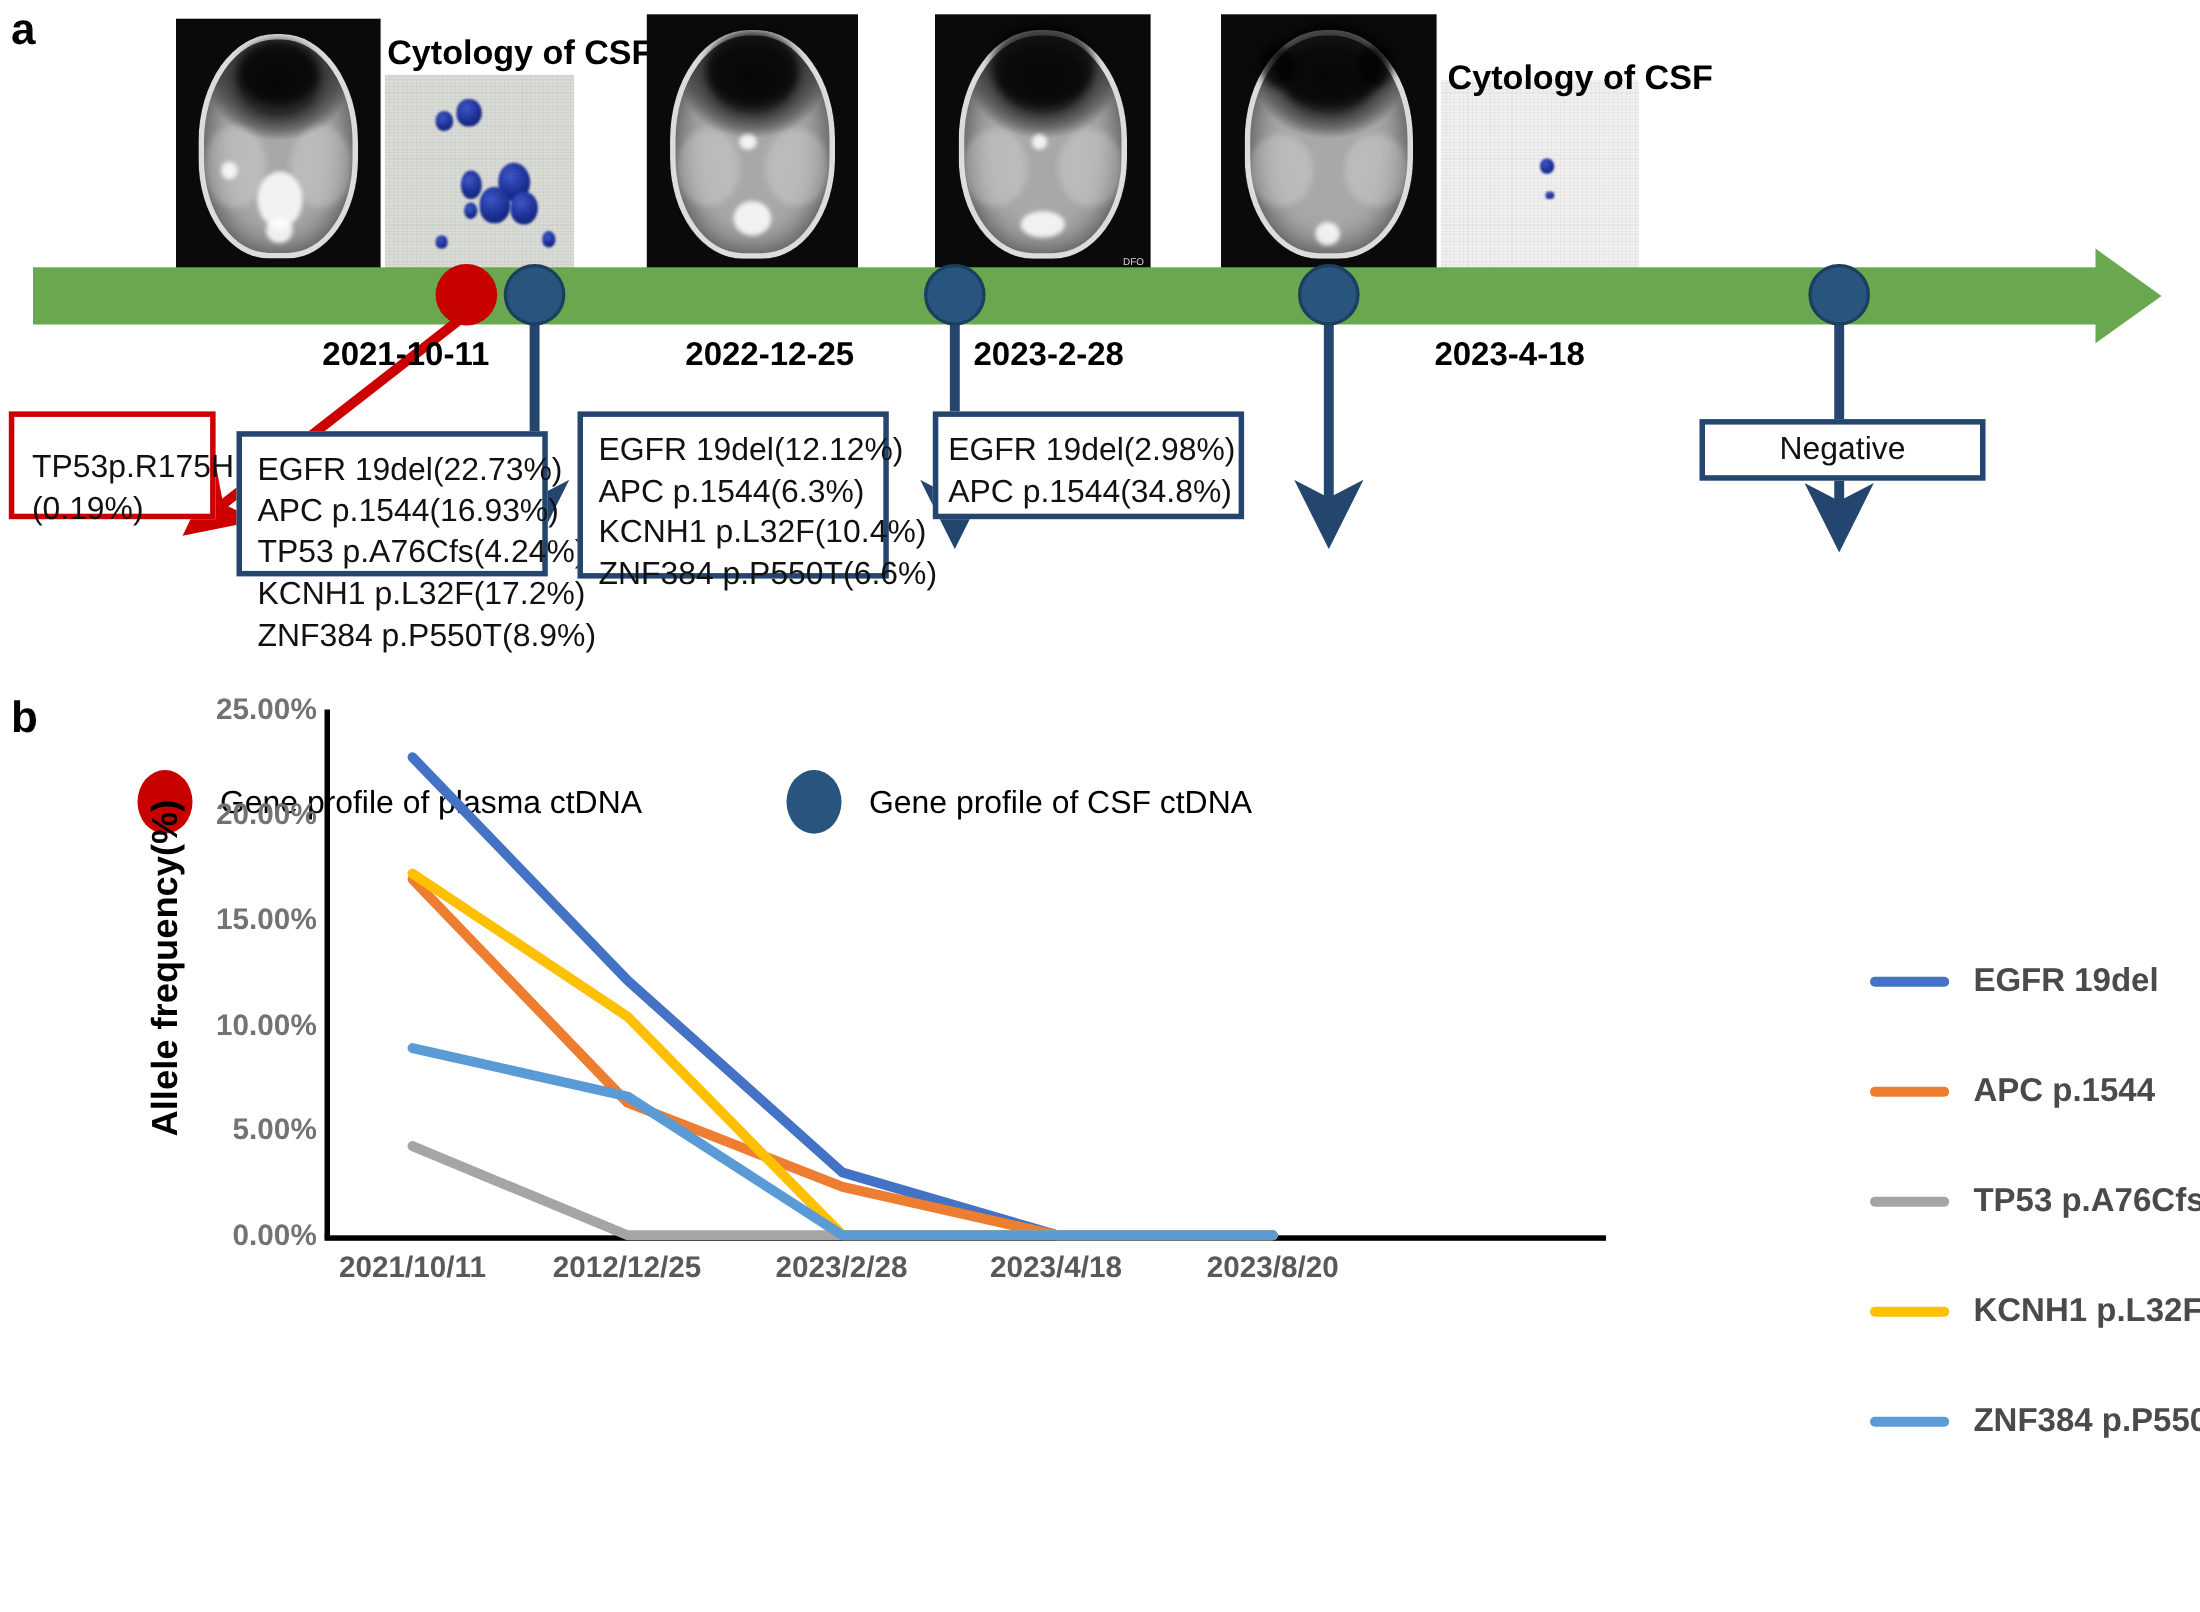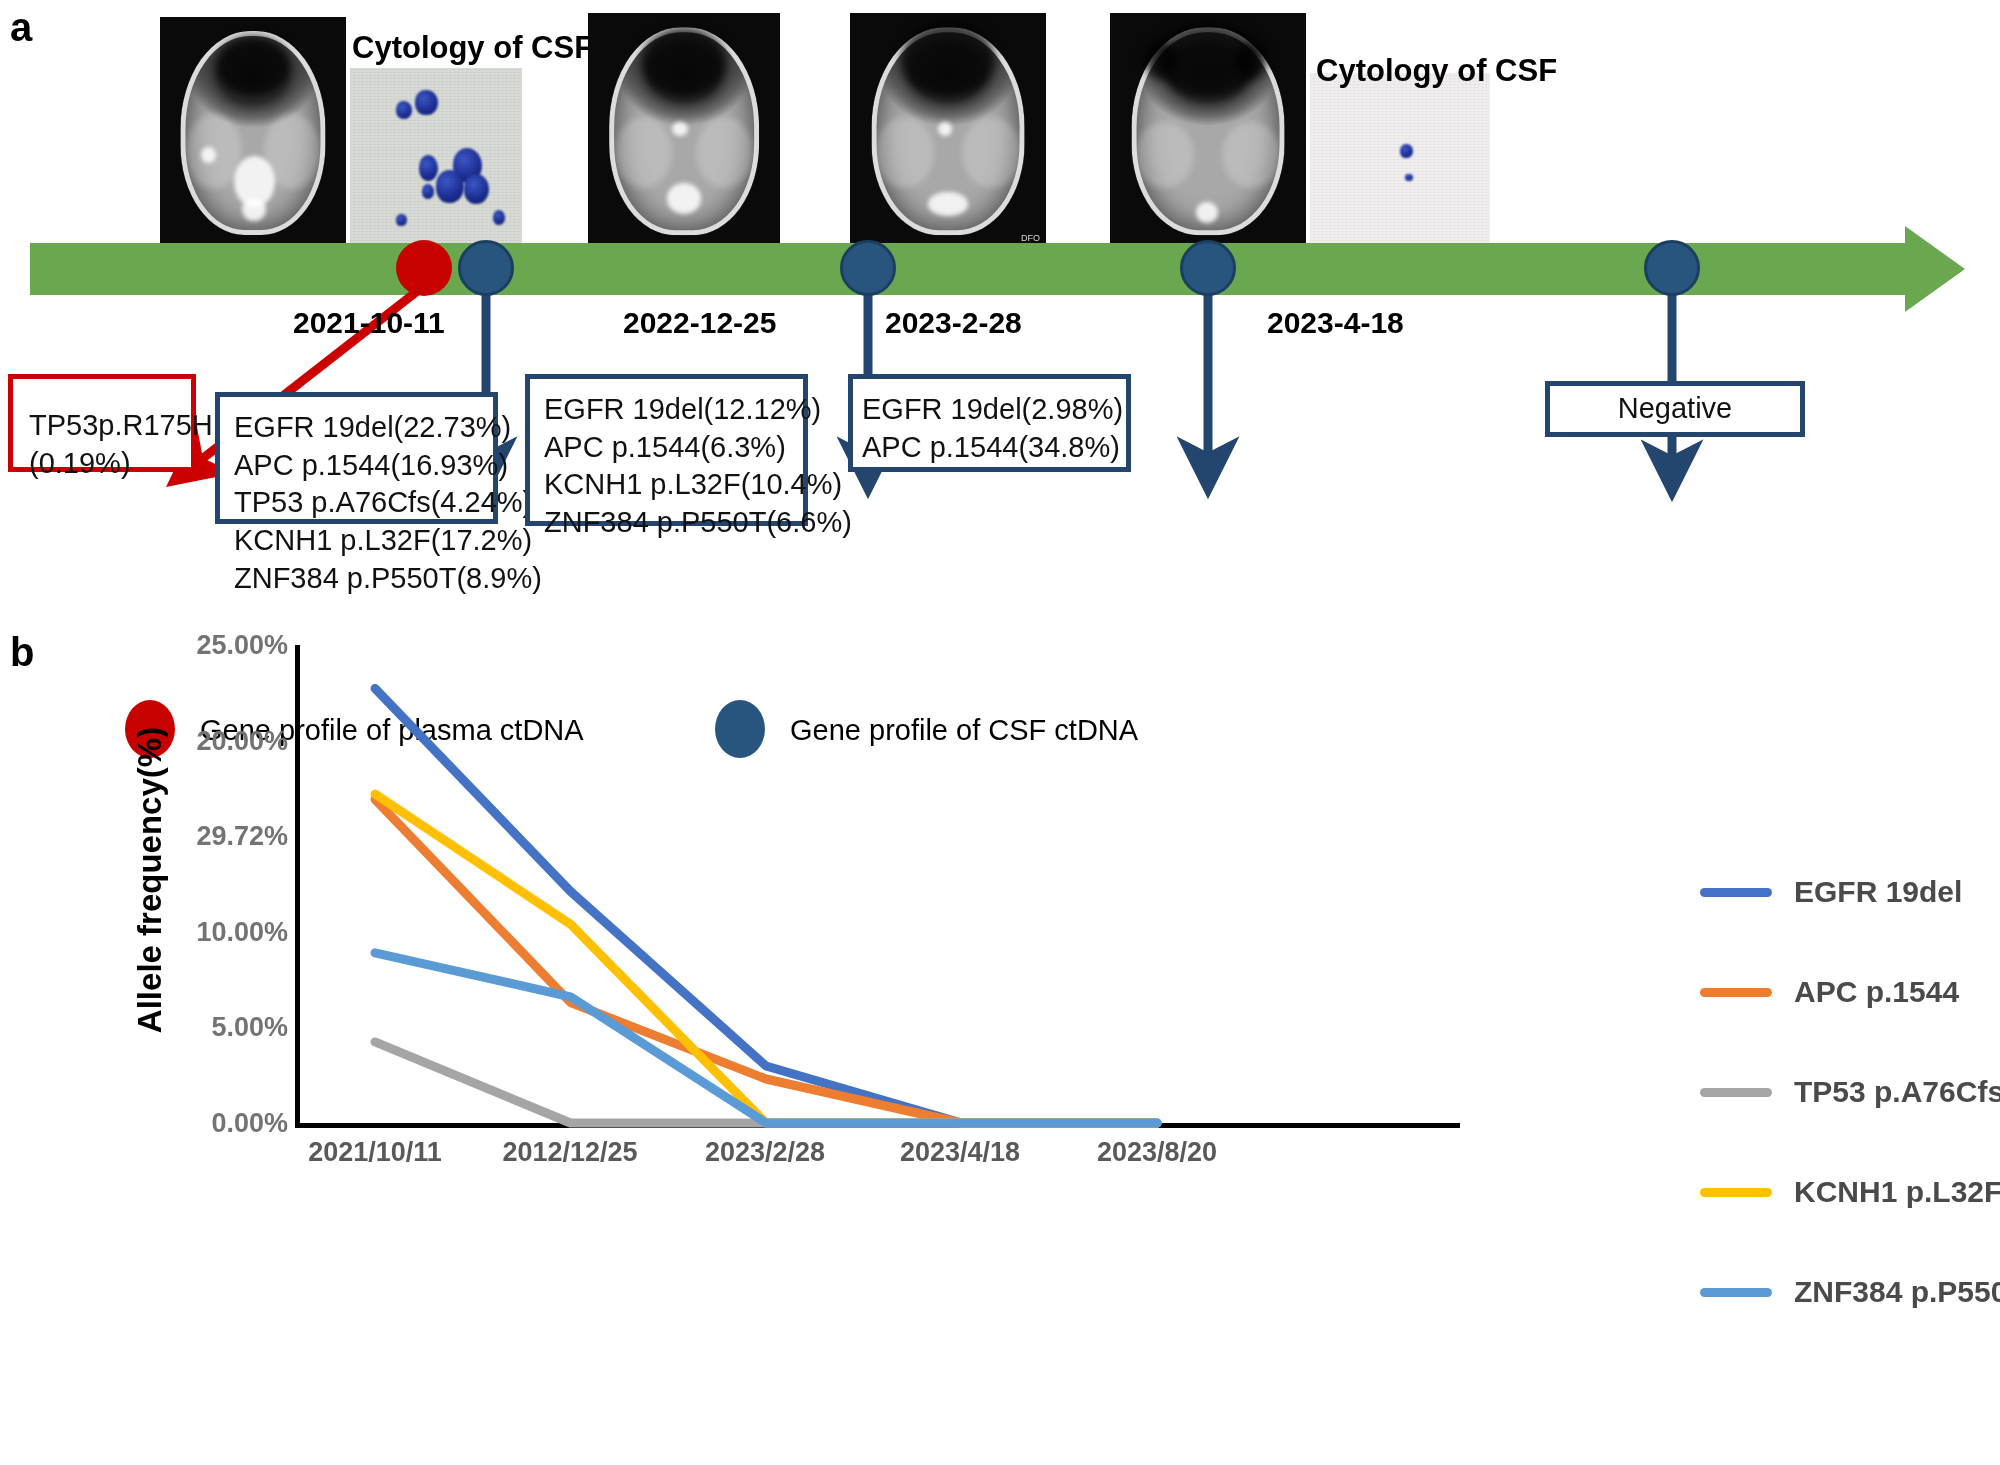--- a/index.html
+++ b/index.html
@@ -163,21 +163,21 @@
 
   <div class="node red" style="left:396px;top:240px;"></div>
   <div class="node blue" style="left:458px;top:240px;"></div>
   <div class="node blue" style="left:840px;top:240px;"></div>
   <div class="node blue" style="left:1180px;top:240px;"></div>
   <div class="node blue" style="left:1644px;top:240px;"></div>
 
   <span class="date-label" style="left:293px;top:306px;">2021-10-11</span>
   <span class="date-label" style="left:623px;top:306px;">2022-12-25</span>
   <span class="date-label" style="left:885px;top:306px;">2023-2-28</span>
-  <span class="date-label" style="left:1267px;top:306px;">2023-4-18</span>
+  <span class="date-label" style="left:1304px;top:306px;">2023-4-18</span>
 
   <div class="gbox red" style="left:8px;top:374px;width:188px;height:98px;padding:28px 16px;">
     <div class="line">TP53p.R175H</div>
     <div class="line">(0.19%)</div>
   </div>
 
   <div class="gbox blue" style="left:215px;top:392px;width:283px;height:132px;padding:12px 14px;">
     <div class="line">EGFR 19del(22.73%)</div>
     <div class="line">APC p.1544(16.93%)</div>
     <div class="line">TP53 p.A76Cfs(4.24%)</div>
@@ -214,21 +214,21 @@
 
   <span id="ylabel">Allele frequency(%)</span>
 
   <div id="plot">
     <div id="yaxis-line"></div>
     <div id="xaxis-line"></div>
 
     <span class="ytick" style="top:478px;">0.00%</span>
     <span class="ytick" style="top:382.4px;">5.00%</span>
     <span class="ytick" style="top:286.8px;">10.00%</span>
-    <span class="ytick" style="top:191.2px;">29.72%</span>
+    <span class="ytick" style="top:191.2px;">15.00%</span>
     <span class="ytick" style="top:95.6px;">20.00%</span>
     <span class="ytick" style="top:0px;">25.00%</span>
 
     <span class="xtick" style="left:80px;">2021/10/11</span>
     <span class="xtick" style="left:275px;">2012/12/25</span>
     <span class="xtick" style="left:470px;">2023/2/28</span>
     <span class="xtick" style="left:665px;">2023/4/18</span>
     <span class="xtick" style="left:862px;">2023/8/20</span>
 
     <svg id="series-svg" width="1165" height="483" style="position:absolute;left:0;top:0;">

